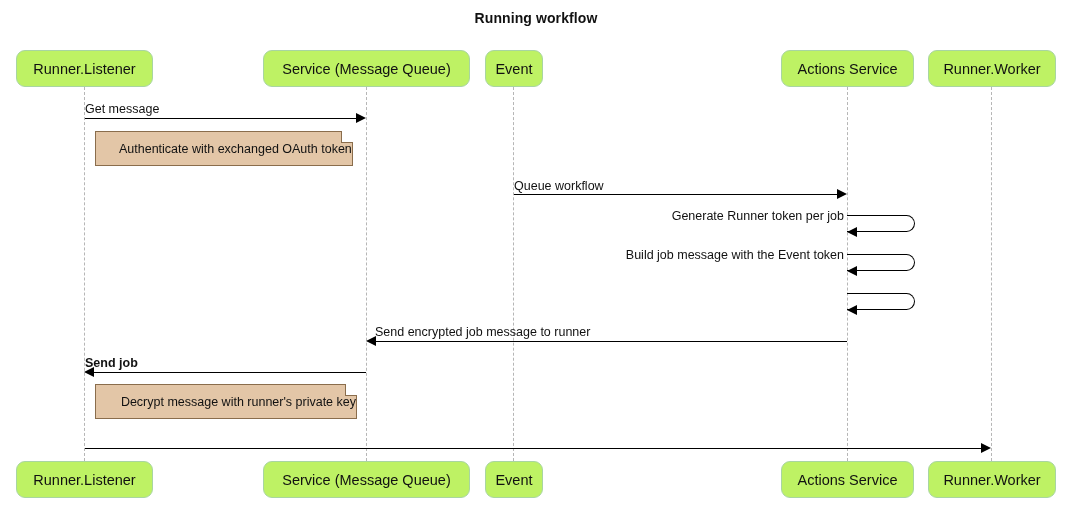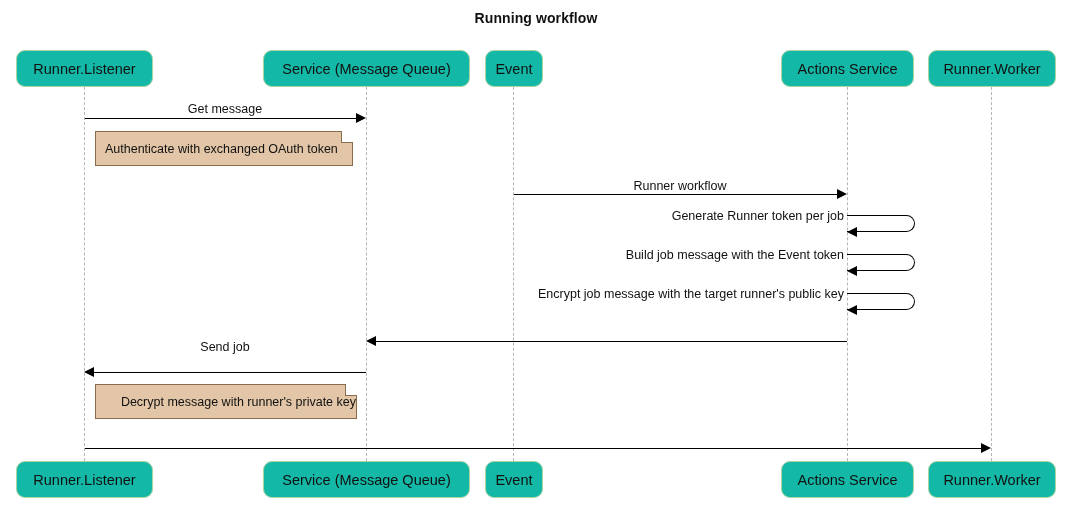--- a/index.html
+++ b/index.html
@@ -14,21 +14,21 @@
   .title{
     position:absolute;left:0;top:10px;width:1072px;
     text-align:center;
     font-size:14px;font-weight:bold;color:#111111;
     letter-spacing:0.1px;
   }
 
   
   .participant{
     position:absolute;
-    background:#14b8a6;
+    background:#bef264;
     border:1px solid #a8d5a2;
     border-radius:9px;
     color:#111111;
     font-size:14.5px;
     display:flex;align-items:center;justify-content:center;
     box-sizing:border-box;
     white-space:nowrap;
   }
 
   
@@ -51,21 +51,21 @@
     border-bottom:5px solid transparent;
   }
   .arrow-head.right{border-left:10px solid #000000;}
   .arrow-head.left{border-right:10px solid #000000;}
 
   .msg-label{
     position:absolute;
     font-size:12.5px;
     color:#111111;
     white-space:nowrap;
-    text-align:center;
+    text-align:left;
   }
 
   
   .selfloop{
     position:absolute;
     box-sizing:border-box;
     border:1.4px solid #000000;
     border-left:none;
     border-top-right-radius:11px;
     border-bottom-right-radius:11px;
@@ -73,21 +73,21 @@
 
   
   .note{
     position:absolute;
     background:#e3c6a7;
     border:1px solid #8a6d4c;
     box-sizing:border-box;
     font-size:12.5px;
     color:#111111;
     display:flex;align-items:center;
-    padding-left:9px;
+    padding-left:23px;
     white-space:nowrap;
   }
   .note-fold{
     position:absolute;
     width:11px;height:11px;
     top:-1px;right:-1px;
     background:#ffffff;
     border-left:1px solid #8a6d4c;
     border-bottom:1px solid #8a6d4c;
   }
@@ -139,40 +139,40 @@
 
   <div class="msg-label" style="left:85px;top:102px;width:280px;">Get message</div>
   <div class="msg-line" style="left:85px;top:118px;width:272px;"></div>
   <div class="arrow-head right" style="left:356px;top:113px;"></div>
 
   <div class="note" style="left:95px;top:131px;width:258px;height:35px;">
     <span>Authenticate with exchanged OAuth token</span>
     <span class="note-fold"></span>
   </div>
 
-  <div class="msg-label" style="left:514px;top:179px;width:332px;">Runner workflow</div>
+  <div class="msg-label" style="left:514px;top:179px;width:332px;">Queue workflow</div>
   <div class="msg-line" style="left:514px;top:194px;width:324px;"></div>
   <div class="arrow-head right" style="left:837px;top:189px;"></div>
 
   <div class="msg-label" style="left:560px;top:209px;width:284px;text-align:right;">Generate Runner token per job</div>
   <div class="selfloop" style="left:847px;top:215px;width:68px;height:17px;"></div>
   <div class="arrow-head left" style="left:847px;top:227px;"></div>
 
   <div class="msg-label" style="left:500px;top:248px;width:344px;text-align:right;">Build job message with the Event token</div>
   <div class="selfloop" style="left:847px;top:254px;width:68px;height:17px;"></div>
   <div class="arrow-head left" style="left:847px;top:266px;"></div>
 
-  <div class="msg-label" style="left:420px;top:287px;width:424px;text-align:right;">Encrypt job message with the target runner's public key</div>
   <div class="selfloop" style="left:847px;top:293px;width:68px;height:17px;"></div>
   <div class="arrow-head left" style="left:847px;top:305px;"></div>
 
+  <div class="msg-label" style="left:375px;top:325px;width:472px;">Send encrypted job message to runner</div>
   <div class="msg-line" style="left:376px;top:341px;width:471px;"></div>
   <div class="arrow-head left" style="left:366px;top:336px;"></div>
 
-  <div class="msg-label" style="left:85px;top:340px;width:280px;">Send job</div>
+  <div class="msg-label" style="left:85px;top:356px;width:280px;font-weight:bold;">Send job</div>
   <div class="msg-line" style="left:94px;top:372px;width:272px;"></div>
   <div class="arrow-head left" style="left:84px;top:367px;"></div>
 
   <div class="note" style="left:95px;top:384px;width:262px;height:35px;justify-content:flex-end;">
     <span>Decrypt message with runner's private key</span>
     <span class="note-fold"></span>
   </div>
 
   <div class="msg-line" style="left:85px;top:448px;width:897px;"></div>
   <div class="arrow-head right" style="left:981px;top:443px;"></div>

